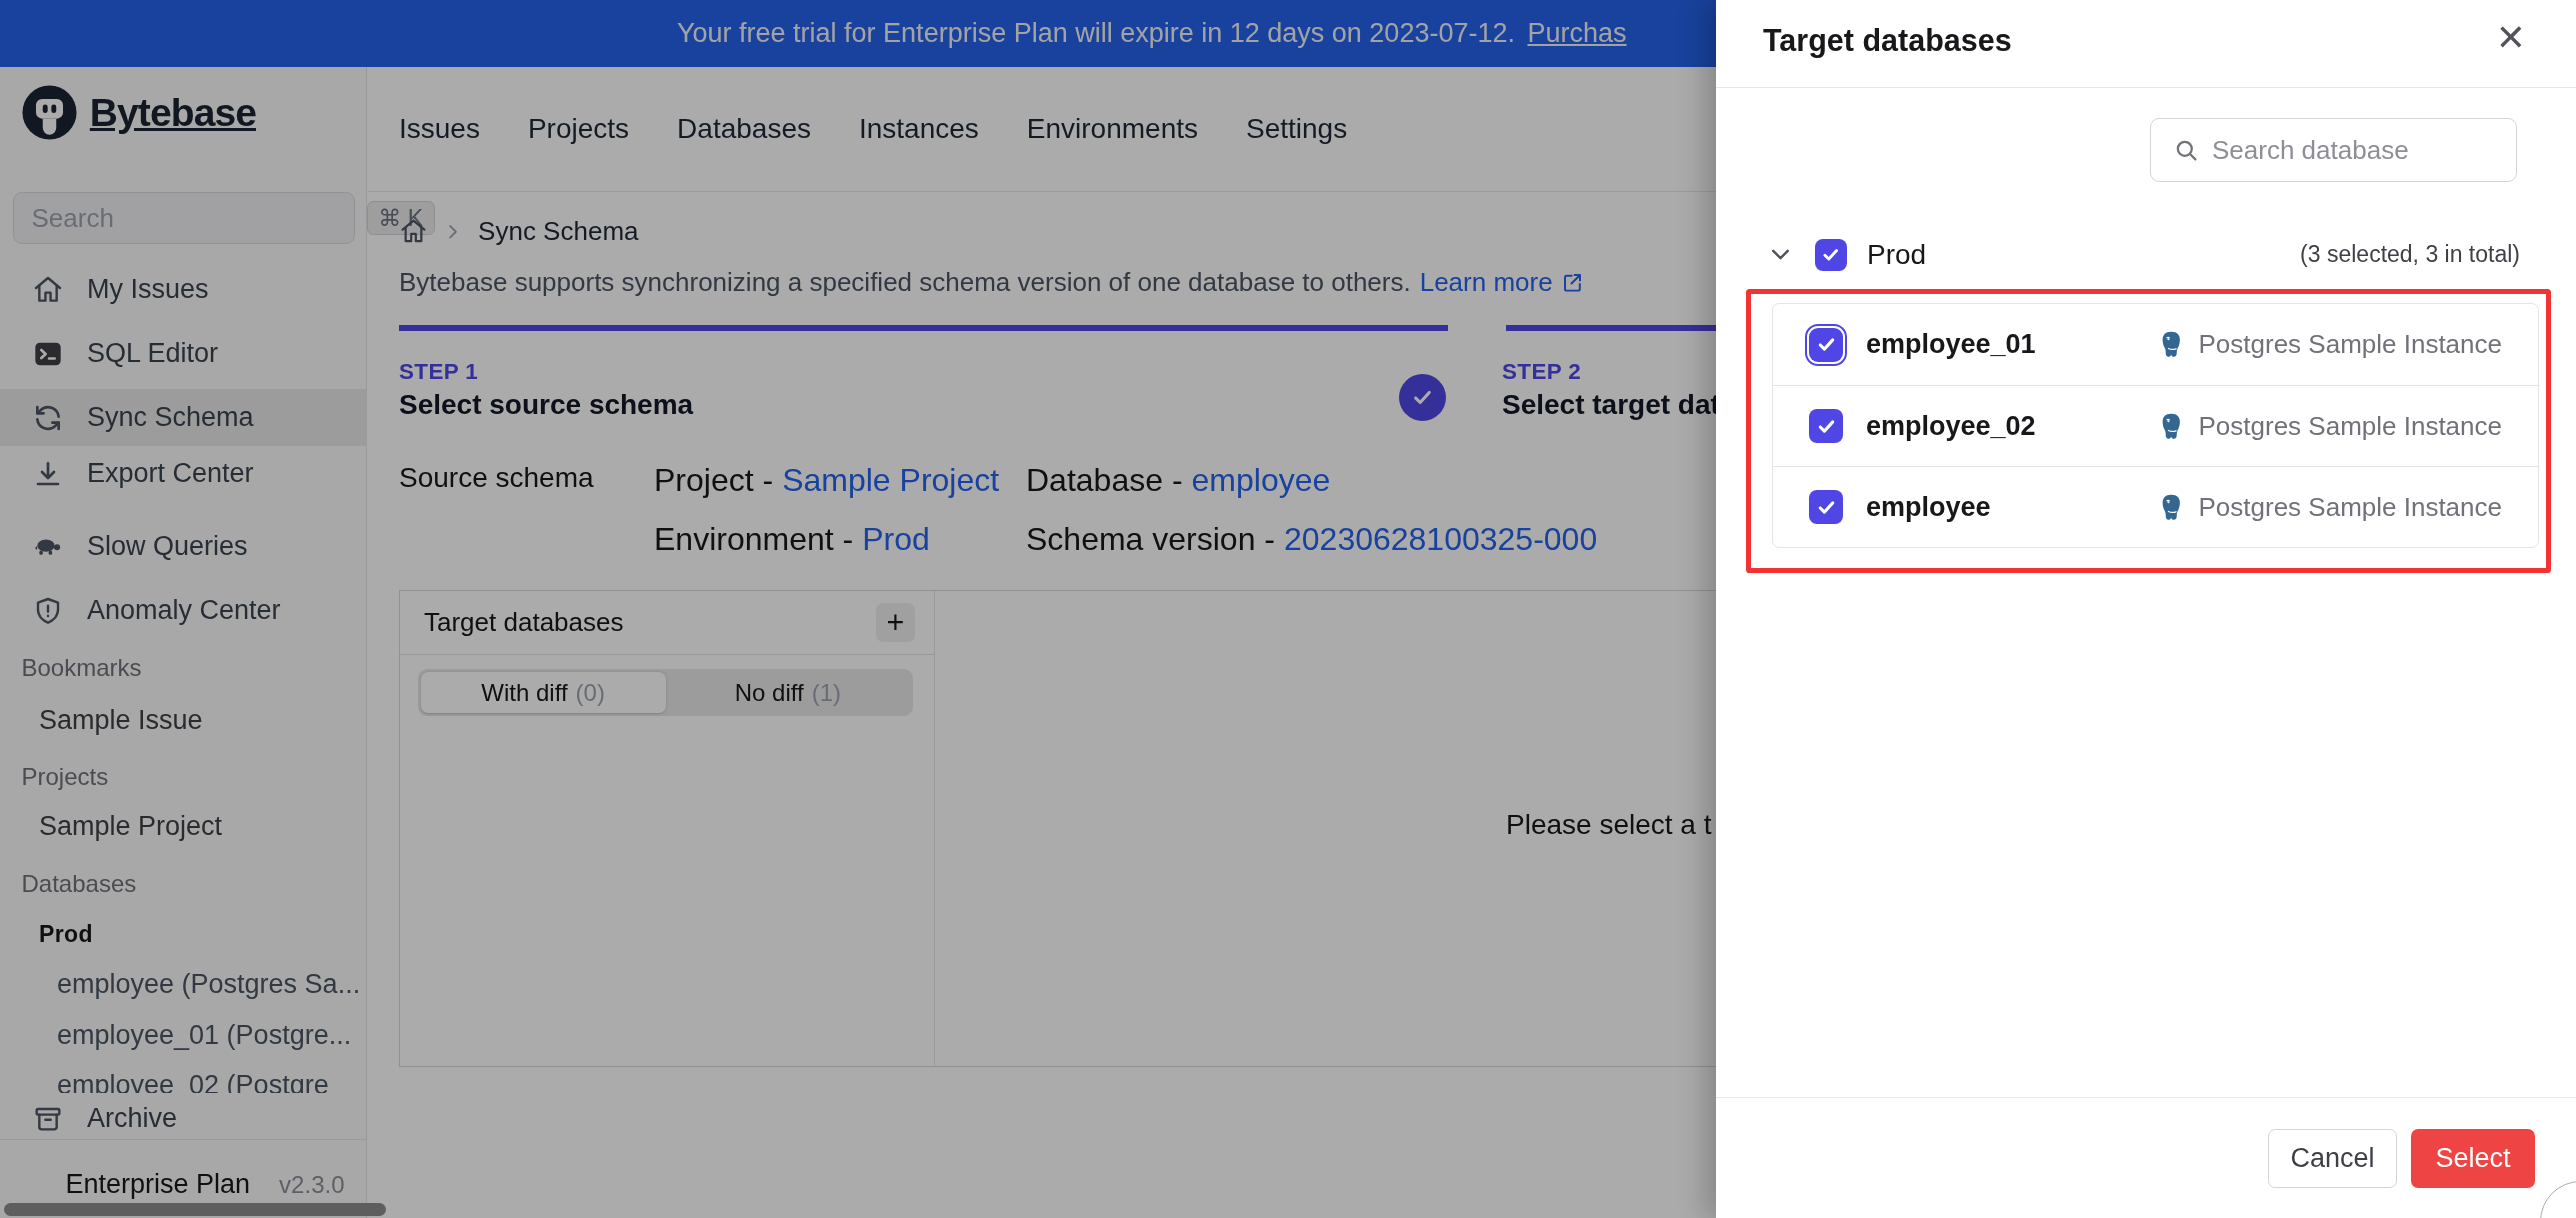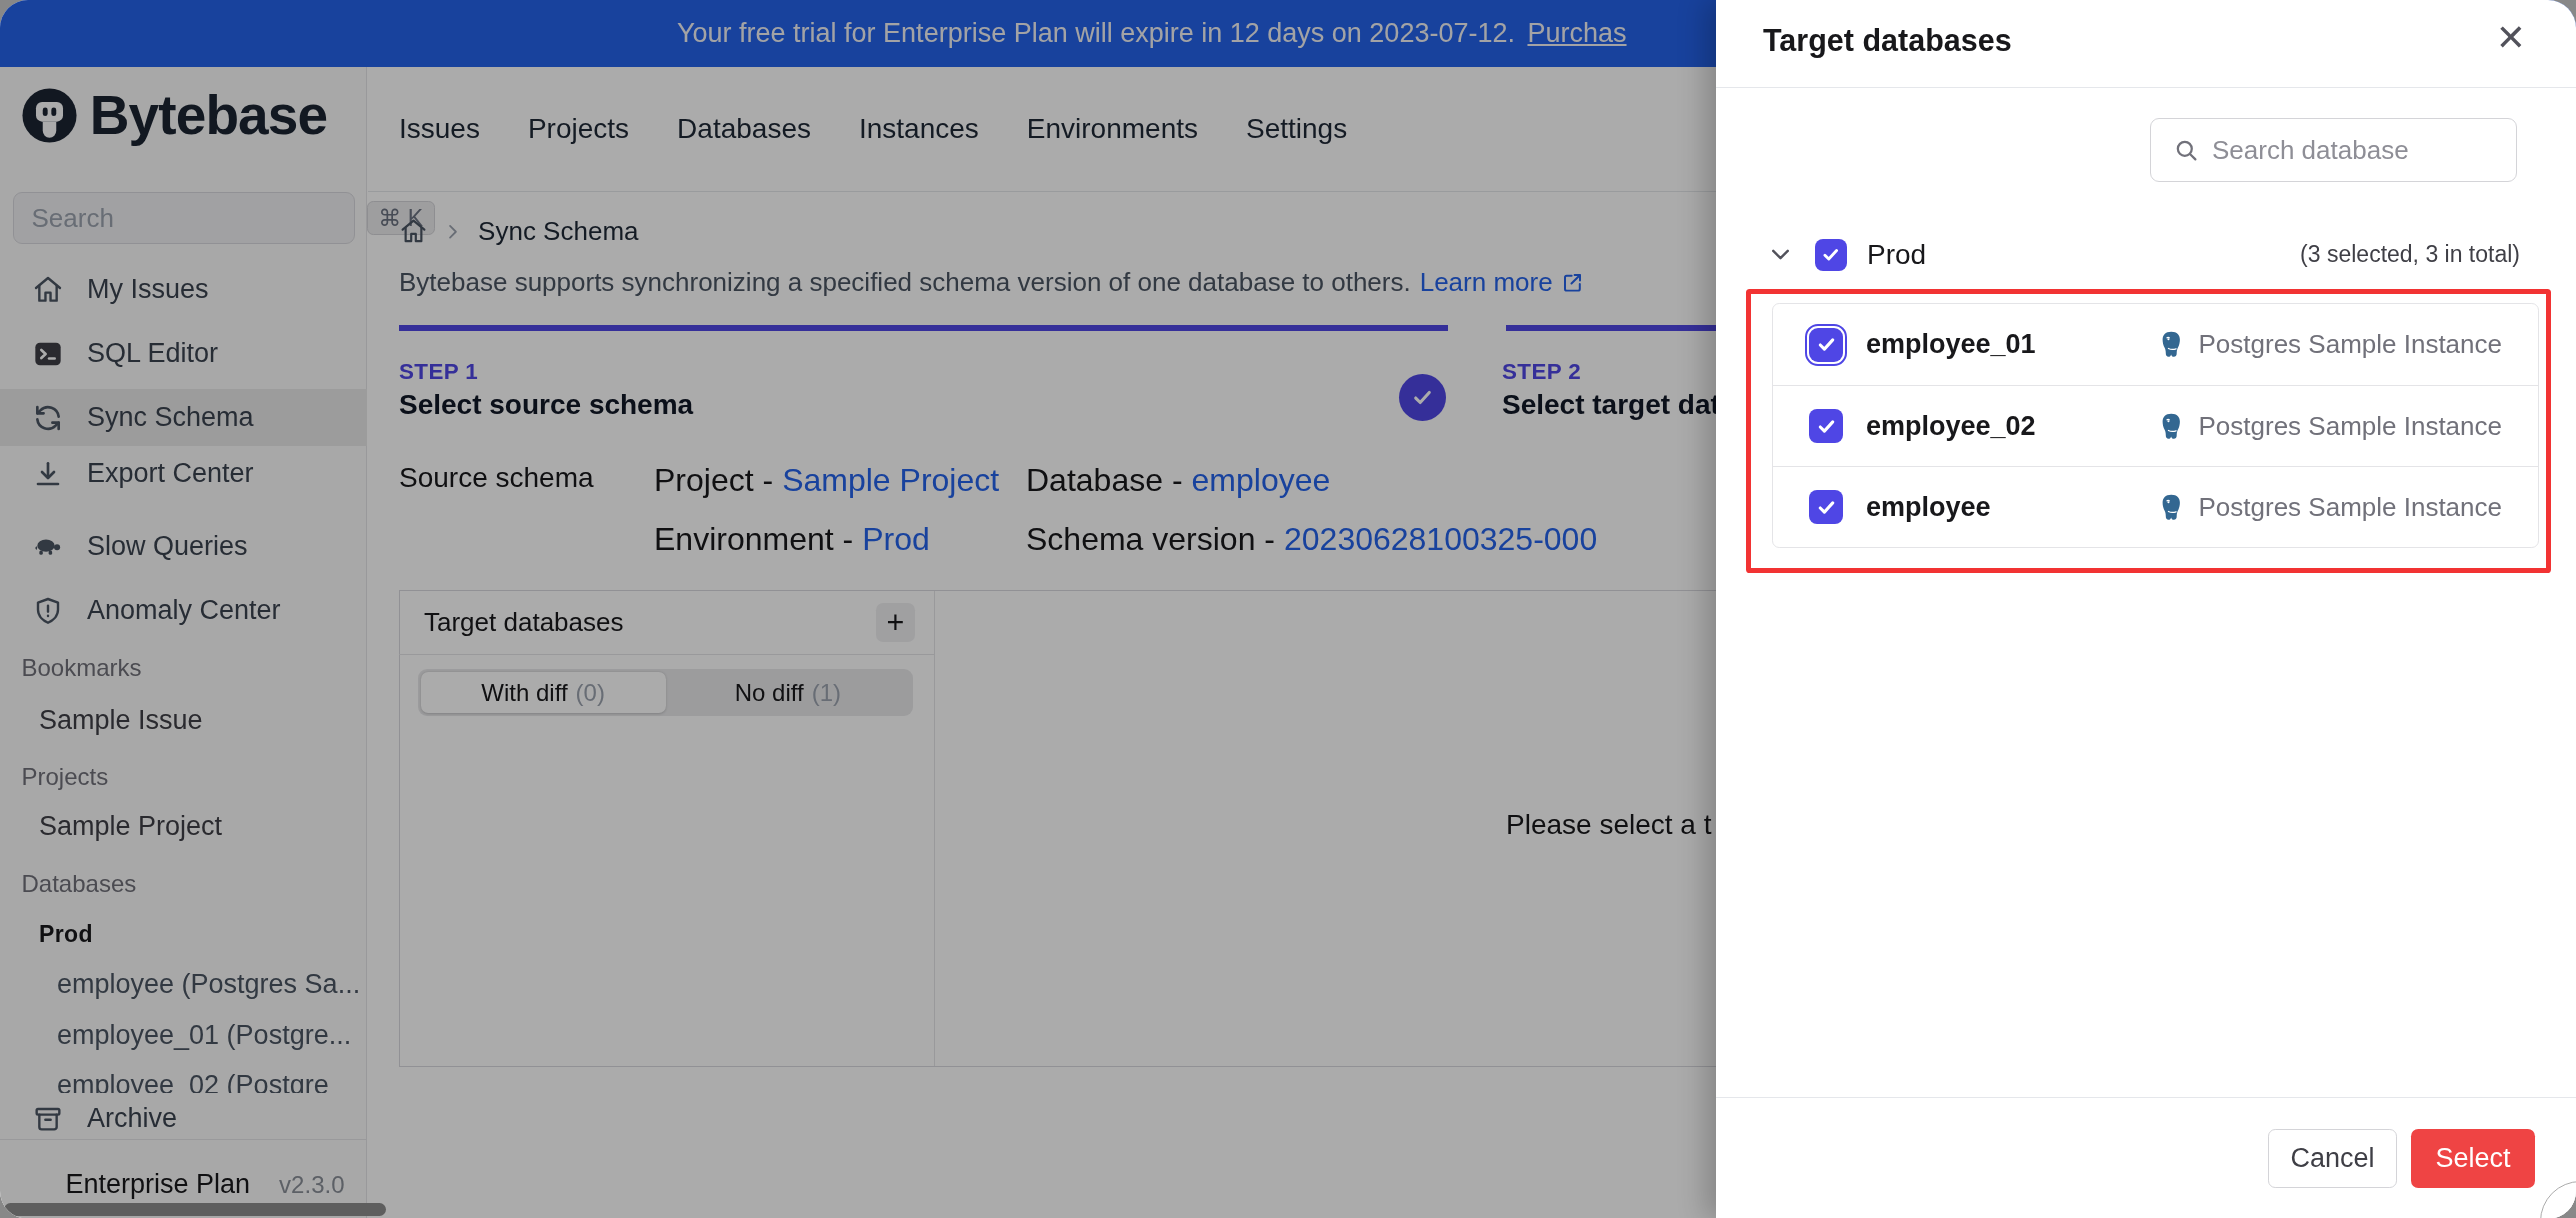--- a/index.html
+++ b/index.html
@@ -1,35 +1,34 @@
 <!DOCTYPE html>
 <html style="font-size:14.3px"><head>
 <meta charset="utf-8">
 <style>
   * { margin:0; padding:0; box-sizing:border-box; }
   html,body { background:#888; }
   #app {
     position:relative; width:2576px; height:1219px; overflow:hidden;
     font-family:"Liberation Sans","DejaVu Sans",sans-serif;
     background:#ffffff;
-    border-radius:28px;
   }
   .abs { position:absolute; }
 
   
   .banner { left:0; top:0; width:100%; height:67px; background:#2563eb; z-index:1; }
   .banner-inner { position:absolute; left:677px; top:0; height:67px; display:flex; align-items:center; gap:12.5px;
     font-size:27px; color:#f3f4f6; }
   .banner-link { color:#f3f4f6; text-decoration:underline; font-weight:500; cursor:pointer; }
 
   
   .sidebar { left:0; top:67px; width:367px; height:1152px; background:#fbfbfb; border-right:0.9px solid #e4e4e7; z-index:2; }
   .logo-row { position:absolute; left:20px; top:16px; display:flex; align-items:center; gap:10.8px; }
   .logo-mark { width:59px; height:59px; }
-  .logo-text { font-size:55px; font-weight:800; color:#1b2432; letter-spacing:-0.9px; }
+  .logo-text { font-size:39px; font-weight:800; color:#1b2432; letter-spacing:-0.9px;text-decoration:underline; }
 
   .side-search { position:absolute; left:12.5px; top:125px; width:342px; height:52px; background:#f1f1f3;
     border:0.9px solid #d9d9de; border-radius:9px; display:flex; align-items:center; padding:0 10.8px 0 18px; }
   .side-search input { flex:1; border:none; outline:none; background:transparent; font-size:26px; color:#374151;
     font-family:inherit; }
   .side-search input::placeholder { color:#9ca3af; }
   .kbd-chip { font-size:23px; color:#6b7280; background:#ececee; border:0.9px solid #d4d4d8; border-radius:6.3px;
     padding:2.7px 10.8px; white-space:nowrap; }
 
   .side-item { position:absolute; left:0; width:367px; height:57px; display:flex; align-items:center;

